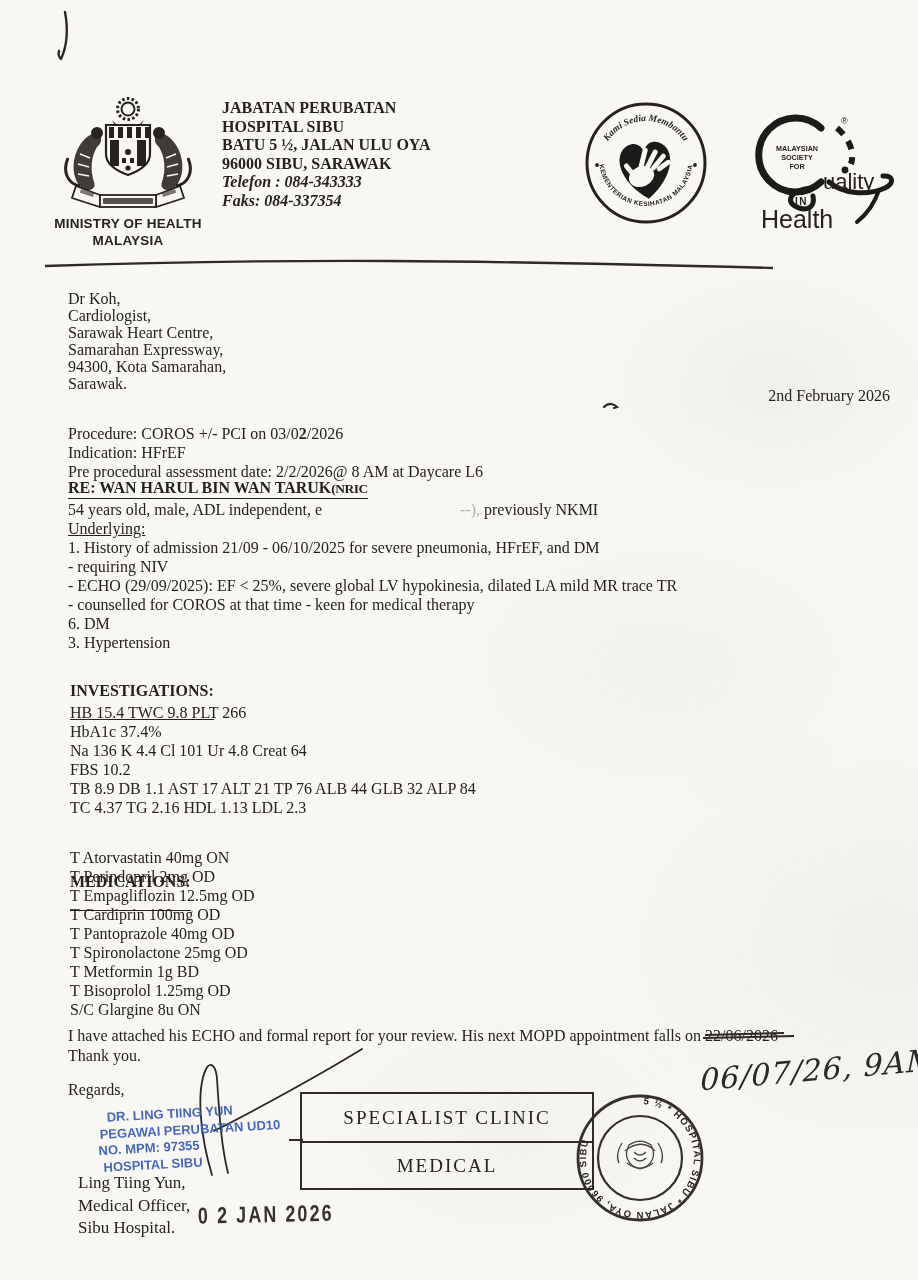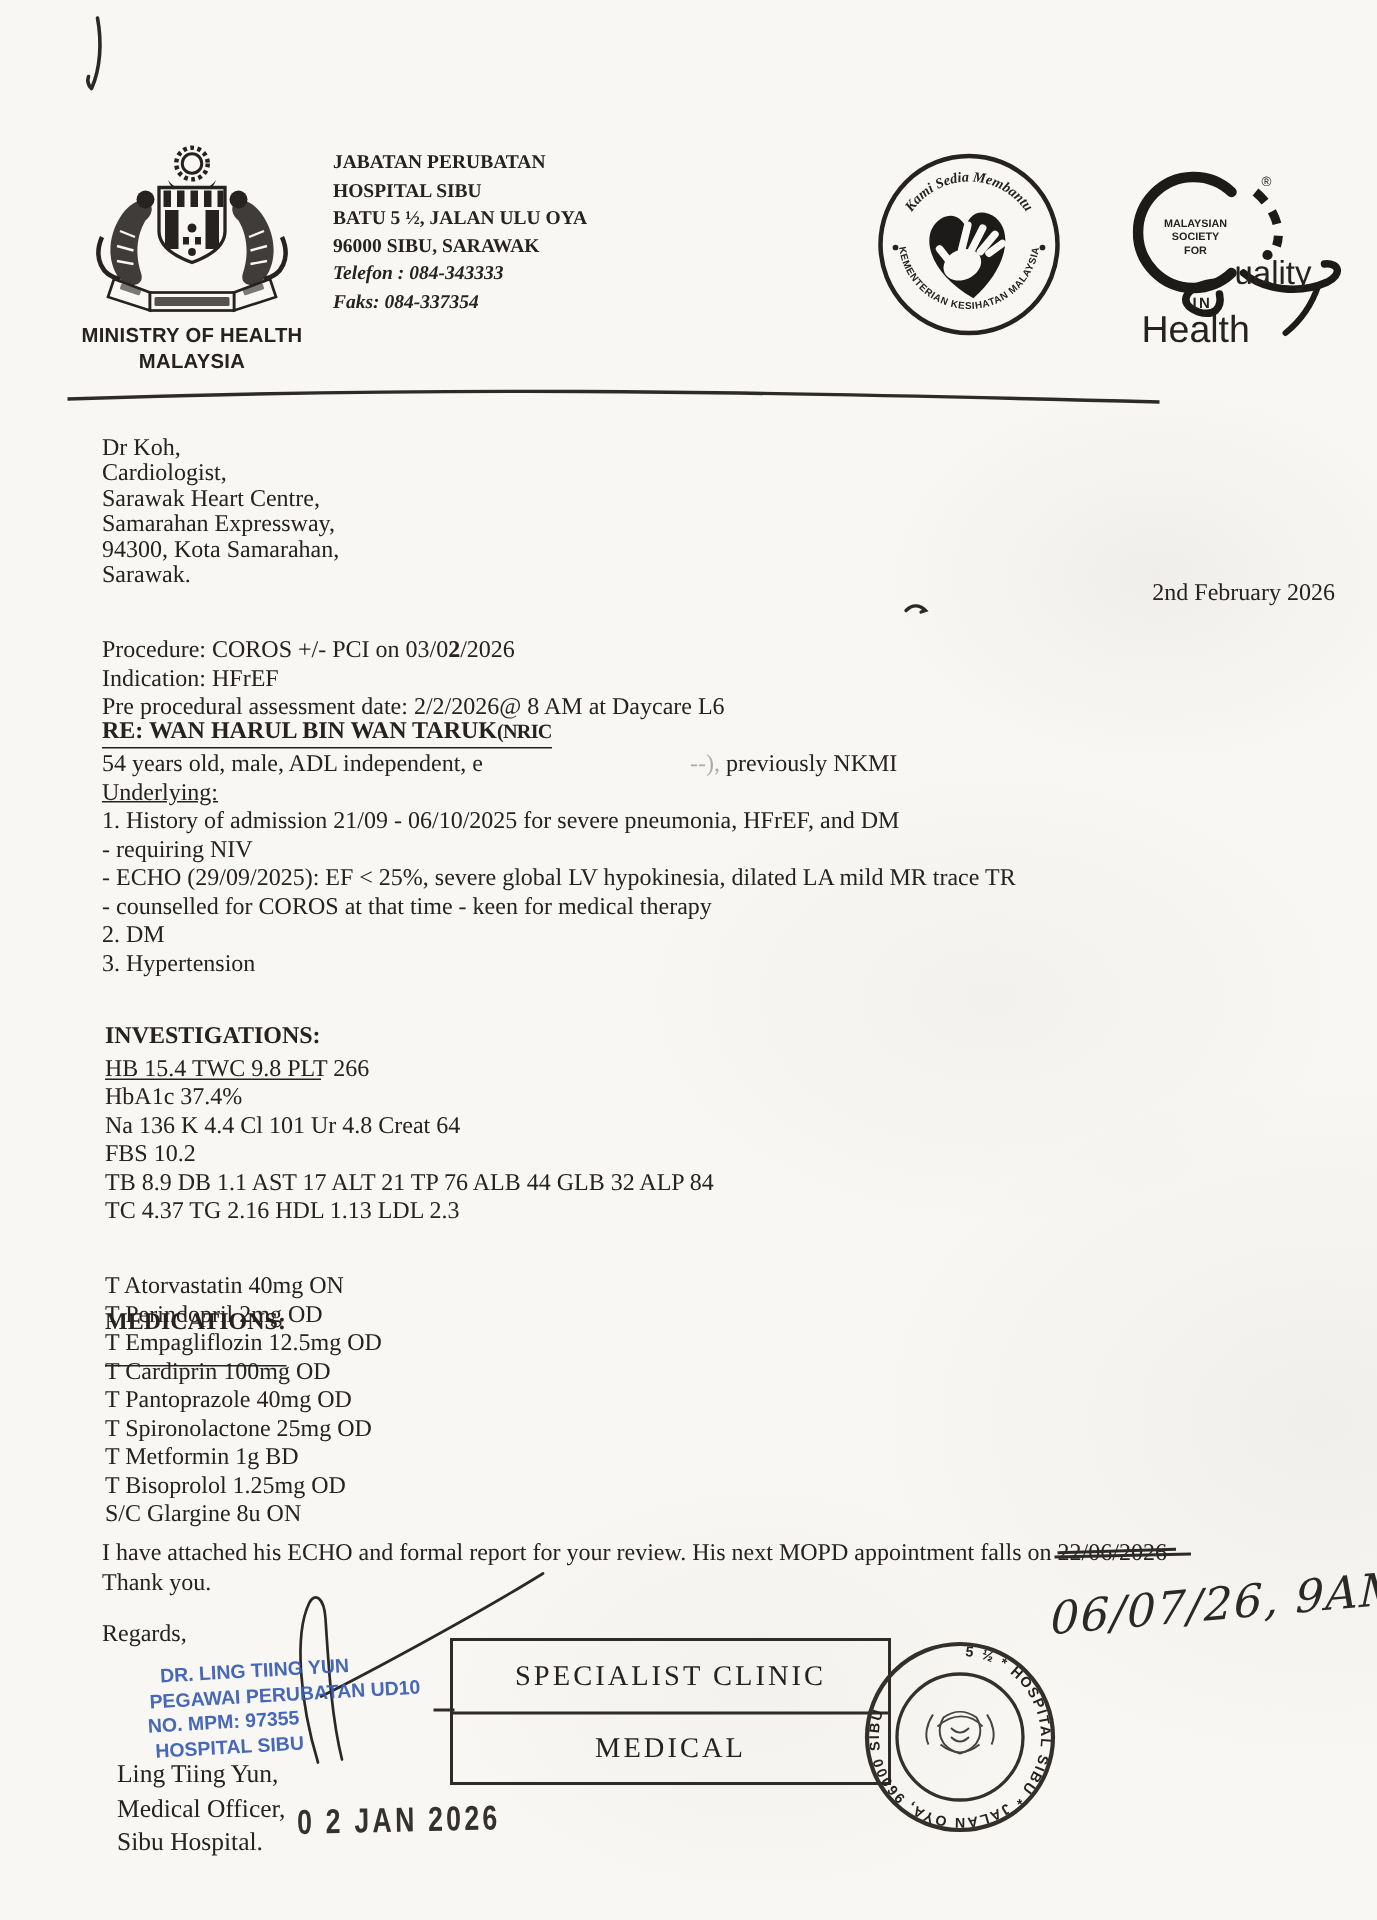--- a/index.html
+++ b/index.html
@@ -6,21 +6,21 @@
   .page{position:relative;width:918px;height:1280px;margin:0 auto;overflow:hidden;
     font-family:"Liberation Serif",serif;color:#262220;
     background-color:#f8f7f4;
     background-image:
       radial-gradient(260px 180px at 84% 30%, rgba(95,90,82,.055), transparent 70%),
       radial-gradient(340px 220px at 72% 52%, rgba(95,90,82,.04), transparent 70%),
       radial-gradient(420px 320px at 96% 74%, rgba(95,90,82,.05), transparent 72%),
       radial-gradient(300px 200px at 55% 88%, rgba(95,90,82,.035), transparent 70%);}
   .abs{position:absolute;}
   .body-line{font-size:16px;line-height:19px;white-space:nowrap;}
-  .dept-line{font-size:13px;line-height:18.6px;font-weight:bold;white-space:nowrap;}
+  .dept-line{font-size:16px;line-height:18.6px;font-weight:bold;white-space:nowrap;}
   .dept-italic{font-style:italic;}
   .ministry-line{font-family:"Liberation Sans",sans-serif;font-weight:bold;font-size:13.5px;
     line-height:17px;text-align:center;letter-spacing:.2px;}
   .recip-line{font-size:16px;line-height:17px;white-space:nowrap;}
   .u-head{text-decoration:underline;}
   .b-head{font-weight:bold;display:inline-block;border-bottom:1.6px solid #262220;padding-bottom:19px;}
   .re-head{font-weight:bold;font-size:16px;display:inline-block;border-bottom:1.9px solid #221f1d;
     padding-bottom:1px;white-space:nowrap;}
   .re-suffix{font-size:13.5px;letter-spacing:-.5px;}
   .faint{opacity:.35;}
@@ -190,21 +190,21 @@
     <span>previously NKMI</span>
   </div>
   <div class="abs body-line" style="left:68px;top:519px">
     <span class="u-head">Underlying:</span>
   </div>
   <div class="abs" style="left:68px;top:538px">
     <div class="body-line">1. History of admission 21/09 - 06/10/2025 for severe pneumonia, HFrEF, and DM</div>
     <div class="body-line">- requiring NIV</div>
     <div class="body-line">- ECHO (29/09/2025): EF &lt; 25%, severe global LV hypokinesia, dilated LA mild MR trace TR</div>
     <div class="body-line">- counselled for COROS at that time - keen for medical therapy</div>
-    <div class="body-line">2. DM</div>
+    <div class="body-line">6. DM</div>
     <div class="body-line">3. Hypertension</div>
   </div>
 
   <div class="abs" style="left:70px;top:682px">
     <span class="b-head" style="font-size:16px">INVESTIGATIONS:</span>
   </div>
   <div class="abs" style="left:70px;top:703px">
     <div class="body-line">HB 15.4 TWC 9.8 PLT 266</div>
     <div class="body-line">HbA1c 37.4%</div>
     <div class="body-line">Na 136 K 4.4 Cl 101 Ur 4.8 Creat 64</div>

